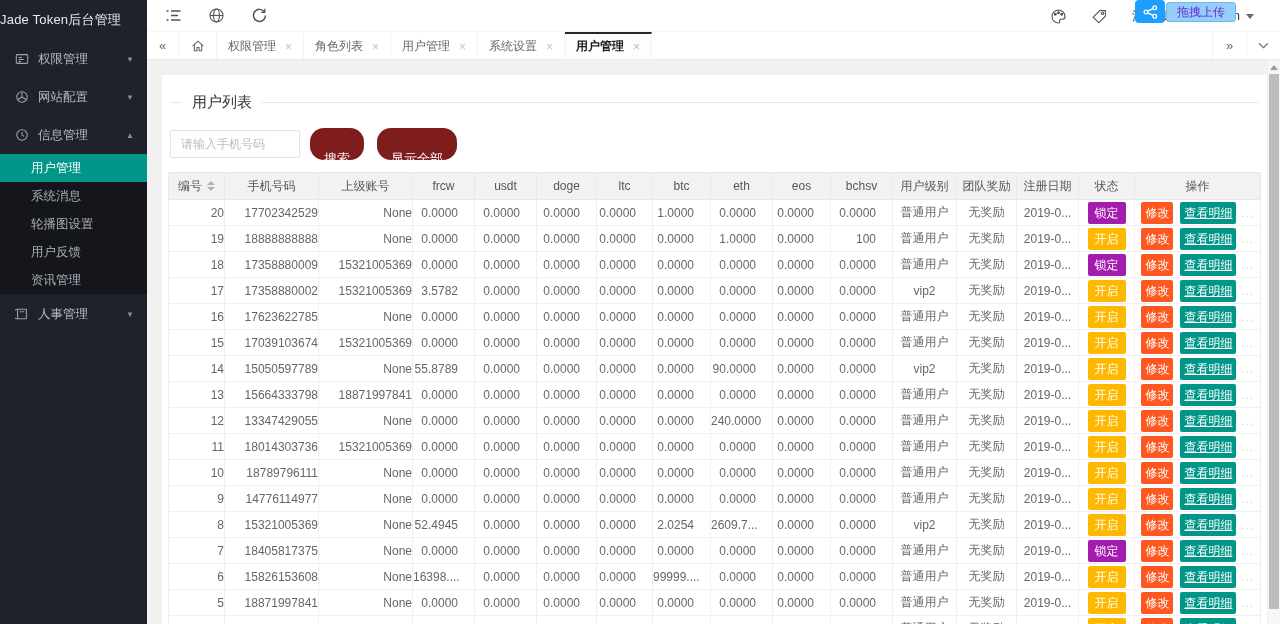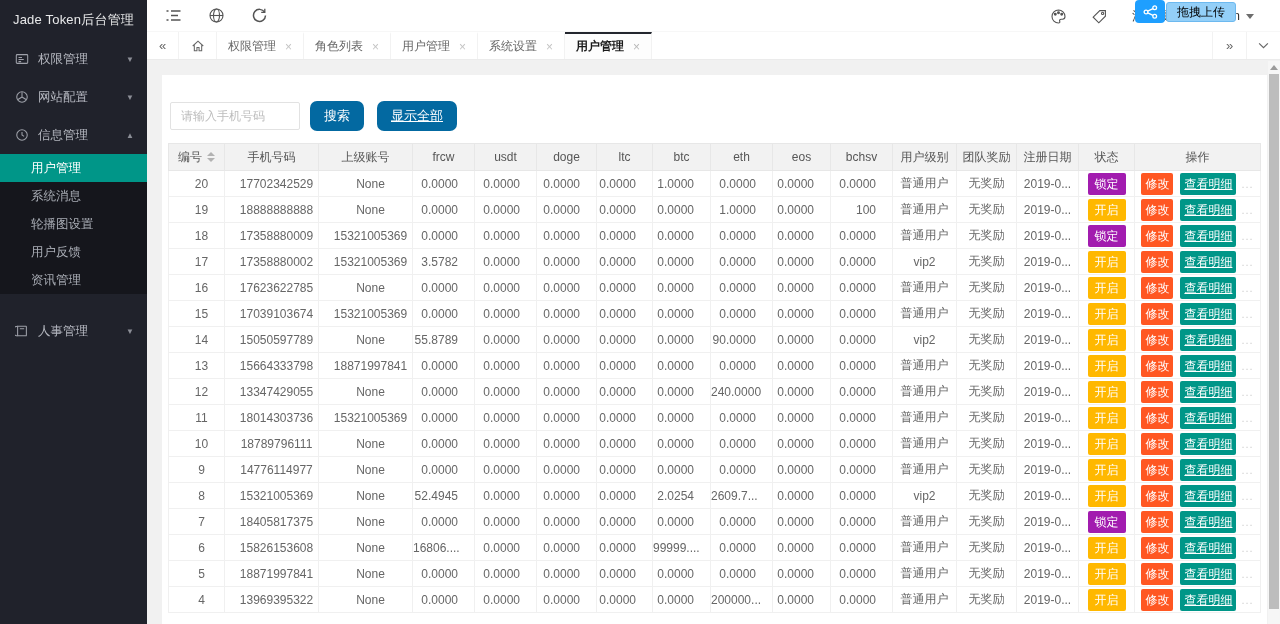--- a/index.html
+++ b/index.html
@@ -1,42 +1,42 @@
 <!DOCTYPE html>
 <html><head>
 <meta charset="utf-8">
 <style>
   * { margin:0; padding:0; box-sizing:border-box; }
   html,body { width:1280px; height:624px; overflow:hidden; font-family:"Liberation Sans","DejaVu Sans",sans-serif; background:#f1f1f1; }
   .app { display:flex; width:1280px; height:624px; }
 
   
   .sidebar { width:147px; height:624px; background:#20222b; flex-shrink:0; position:relative; z-index:5; }
-  .logo { height:40px; line-height:40px; text-align:center; color:#e8e9ea; font-size:13px; letter-spacing:.2px; }
+  .logo { height:40px; line-height:40px; text-align:left; color:#e8e9ea; font-size:13px; letter-spacing:.2px; }
   .menu-item { height:38px; display:flex; align-items:center; padding:0 12px 0 15px; color:#b4b7bf; font-size:12.5px; cursor:pointer; position:relative; }
   .menu-item .m-icon { width:14px; height:14px; margin-right:9px; flex-shrink:0; opacity:.85; }
   .menu-item .caret { position:absolute; right:13px; font-size:8px; color:#8b8e96; }
   .submenu { background:#15161c; }
   .submenu-item { height:28px; line-height:28px; padding-left:31px; color:#a9adb5; font-size:12.5px; cursor:pointer; }
   .submenu-item.active { background:#009688; color:#ffffff; }
 
   
   .main { flex:1; position:relative; height:624px; background:#f1f1f1; }
 
   .topbar { height:32px; background:#fff; display:flex; align-items:center; position:relative; border-bottom:1px solid #f7f7f7; }
   .topbar-left { display:flex; align-items:center; gap:26px; padding-left:18px; }
   .tb-icon { width:17px; height:17px; color:#545454; cursor:pointer; display:block; }
   .topbar-right { position:absolute; right:26px; top:0; height:32px; display:flex; align-items:center; gap:24px; }
   .clear-cache { font-size:12.5px; color:#4a4a4a; cursor:pointer; white-space:nowrap; }
   .admin-box { display:flex; align-items:center; gap:6px; font-size:12.5px; color:#333; cursor:pointer; }
   .admin-caret { width:0; height:0; border-left:4px solid transparent; border-right:4px solid transparent; border-top:5px solid #6d6d6d; }
 
   .upload-badge { position:absolute; right:44px; top:0; display:flex; align-items:flex-start; z-index:30; cursor:pointer; }
   .upload-icon-box { width:30px; height:23px; background:#1E9FFF; border-radius:4px; display:flex; align-items:center; justify-content:center; }
-  .upload-label { margin:2px 0 0 1px; height:20px; line-height:18px; padding:0 10px; background:#93cff8; border:1px solid #6db9ef; border-radius:3px; color:#000000; font-size:12px; white-space:nowrap; }
+  .upload-label { margin:2px 0 0 1px; height:20px; line-height:18px; padding:0 10px; background:#93cff8; border:1px solid #6db9ef; border-radius:3px; color:#6d28d9; font-size:12px; white-space:nowrap; }
 
   
   .tabbar { height:28px; background:#fff; display:flex; align-items:stretch; border-bottom:1px solid #ebebeb; position:relative; }
   .tab-ctl { width:32px; display:flex; align-items:center; justify-content:center; color:#666; border-right:1px solid #f2f2f2; cursor:pointer; font-size:13px; }
   .tab-home { width:38px; display:flex; align-items:center; justify-content:center; border-right:1px solid #f2f2f2; cursor:pointer; color:#666; }
   .tab { display:flex; align-items:center; padding:0 11px; font-size:12px; color:#666; border-right:1px solid #f2f2f2; border-top:2px solid transparent; cursor:pointer; white-space:nowrap; }
   .tab .close { margin-left:9px; color:#c4c4c4; font-size:12px; line-height:1; cursor:pointer; }
   .tab.active { border-top:2px solid #23262e; color:#1a1a1a; font-weight:bold; background:#fdfdfd; }
   .tab.active .close { color:#b9b9b9; font-weight:normal; }
   .tabbar-right { position:absolute; right:0; top:0; height:27px; display:flex; }
@@ -45,29 +45,29 @@
   
   .body-area { position:absolute; top:61px; left:0; right:12px; bottom:0; background:#f1f1f1; }
   .card { margin:14px 1px 0 15px; background:#fff; height:549px; padding:10px 6px 0 6px; }
 
   fieldset.field { border:none; border-top:1px solid #e8e8e8; margin:8px 2px 0 2px; }
   fieldset.field legend { margin-left:12px; padding:0 10px; font-size:15px; color:#333; }
 
   .search-row { margin:16px 0 12px 2px; display:flex; align-items:center; }
   .search-input { width:130px; height:28px; border:1px solid #e2e2e2; border-radius:2px; padding:0 10px; font-size:12px; color:#666; outline:none; font-family:inherit; }
   .search-input::placeholder { color:#bdbdbd; }
-  .btn { height:30px; line-height:30px; padding:0 14px; background:#0369a1; color:#fff; font-size:13px; border:none; border-radius:7px; cursor:pointer; font-family:inherit; }
+  .btn { height:30px; line-height:30px; padding:16px 14px; background:#7f1d1d; color:#fff; font-size:13px; border:none; border-radius:14px; cursor:pointer; font-family:inherit; }
   .btn-search { margin-left:10px; }
   .btn-showall { margin-left:13px;text-decoration:underline; }
 
   
   table.users { width:100%; border-collapse:collapse; table-layout:fixed; font-size:12px; color:#666; margin-top:2px; }
   table.users th { background:#f2f2f2; height:27px; font-weight:normal; color:#565656; border:1px solid #e7e7e7; text-align:center; overflow:hidden; white-space:nowrap; }
   table.users td { height:26px; border:1px solid #f0f0f0; overflow:hidden; white-space:nowrap; }
-  td.al { text-align:center; padding-left:10px; }
+  td.al { text-align:right; padding-left:10px; }
   td.ar { text-align:right; padding-right:16px; }
   td.ac { text-align:center; }
   .sort-icon { display:inline-block; vertical-align:middle; margin-left:5px; }
   .sort-icon i { display:block; width:0; height:0; border-left:4px solid transparent; border-right:4px solid transparent; }
   .sort-up { border-bottom:4px solid #b2b2b2; margin-bottom:2px; }
   .sort-down { border-top:4px solid #b2b2b2; }
   .sbtn { display:inline-block; height:22px; line-height:22px; padding:0 7px; border-radius:2px; color:#fff; font-size:12px; border:none; cursor:pointer; font-family:inherit; }
   .sbtn.locked { background:#a21caf; }
   .sbtn.open { background:#FFB800; }
   .abtn { display:inline-block; height:22px; line-height:22px; padding:0 4px; border-radius:2px; color:#fff; font-size:12px; border:none; cursor:pointer; font-family:inherit; }
@@ -116,21 +116,21 @@
     </div>
 
     <div class="submenu">
       <div class="submenu-item active">用户管理</div>
       <div class="submenu-item">系统消息</div>
       <div class="submenu-item">轮播图设置</div>
       <div class="submenu-item">用户反馈</div>
       <div class="submenu-item">资讯管理</div>
     </div>
 
-    <div class="menu-item" style="margin-top:18px;">
+    <div class="menu-item" style="margin-top:1px;">
       <svg class="m-icon" viewBox="0 0 16 16" fill="none" stroke="currentColor" stroke-width="1.2">
           <path d="M3 2.5h9.5a.5.5 0 0 1 .5.5v10a.5.5 0 0 1-.5.5H3z"></path>
           <path d="M3 2.5a1.5 1.5 0 0 0 0 11M5.5 5.5h5"></path>
         </svg>
       <span>人事管理</span>
       <span class="caret">▼</span>
     </div>
   </aside>
 
   <div class="main">
@@ -214,20 +214,23 @@
         <div class="tab-ctl">
           <svg width="11" height="7" viewBox="0 0 12 8" fill="none" stroke="currentColor" stroke-width="1.3">
               <path d="M1 1.5 6 6.5 11 1.5"></path>
             </svg>
         </div>
       </div>
     </div>
 
     <div class="body-area">
       <div class="card">
+        <fieldset class="field">
+          <legend>用户列表</legend>
+        </fieldset>
 
         <div class="search-row">
           <input class="search-input" type="text" placeholder="请输入手机号码" style="">
           <button class="btn btn-search">搜索</button>
           <button class="btn btn-showall">显示全部</button>
         </div>
 
         <table class="users">
           <colgroup>
             <col style="width:56px">
@@ -517,21 +520,21 @@
                 <td class="ac">普通用户</td>
                 <td class="ac">无奖励</td>
                 <td class="ac">2019-0...</td>
                 <td class="ac"><button class="sbtn locked">锁定</button></td>
                 <td class="ac"><button class="abtn modify">修改</button><button class="abtn detail">查看明细</button><span class="more-dots">...</span></td>
               </tr>
               <tr>
                 <td class="al">6</td>
                 <td class="al">15826153608</td>
                 <td class="al">None</td>
-                <td class="ar">16806....</td>
+                <td class="ar">16398....</td>
                 <td class="ar">0.0000</td>
                 <td class="ar">0.0000</td>
                 <td class="ar">0.0000</td>
                 <td class="ar">99999....</td>
                 <td class="ar">0.0000</td>
                 <td class="ar">0.0000</td>
                 <td class="ar">0.0000</td>
                 <td class="ac">普通用户</td>
                 <td class="ac">无奖励</td>
                 <td class="ac">2019-0...</td>

